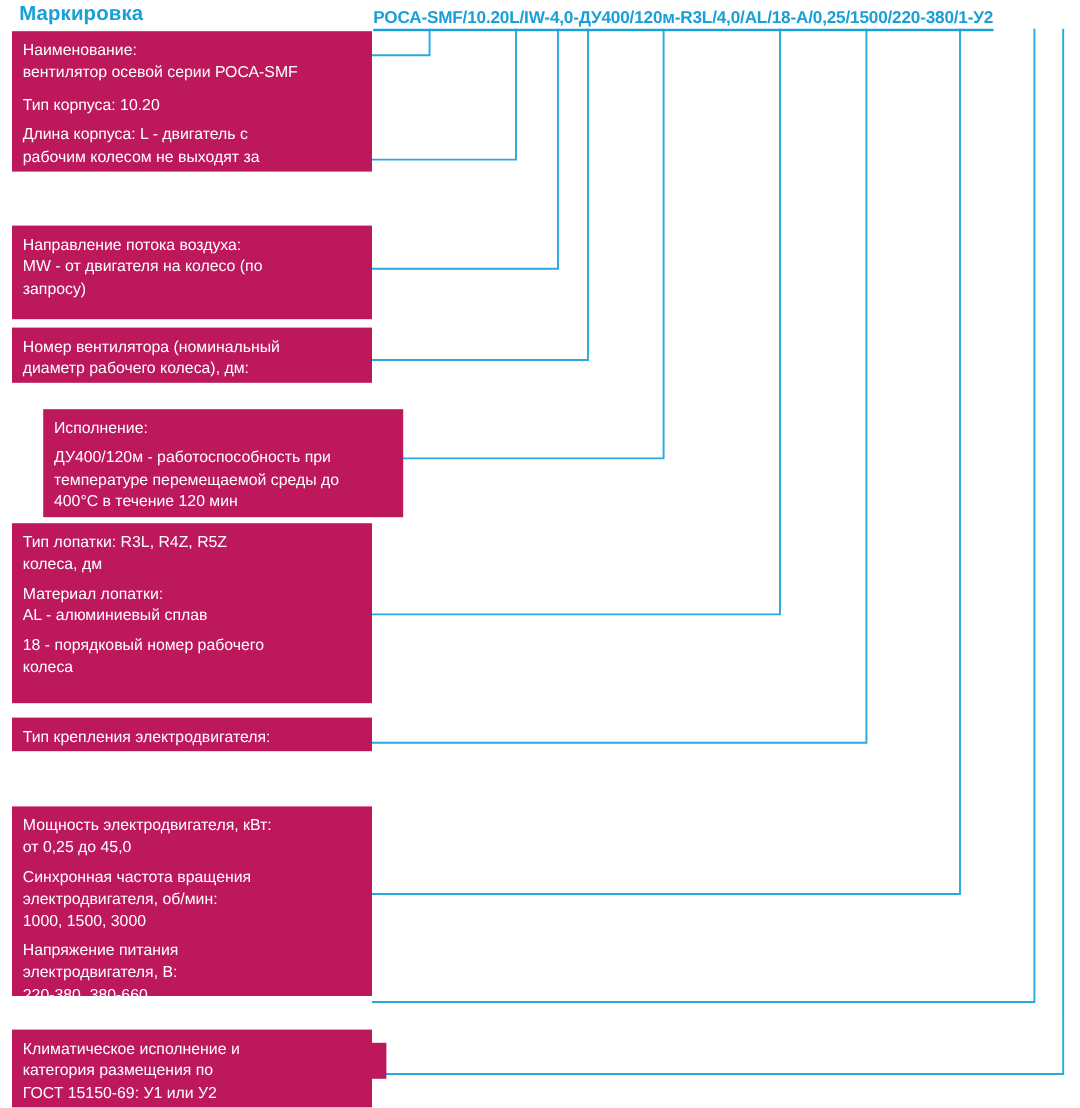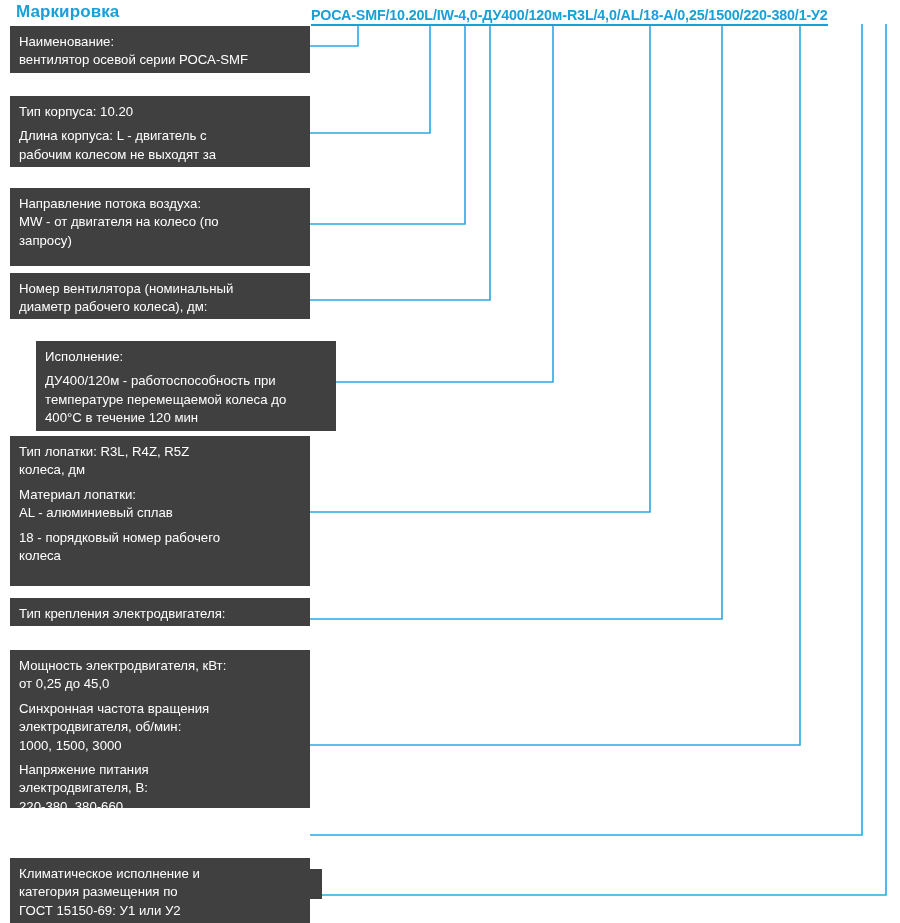--- a/index.html
+++ b/index.html
@@ -39,21 +39,21 @@
     padding-bottom:1px;
     line-height:15px;
     text-align:right;
   }
 
   
   .box{
     position:absolute;
     left:10px;
     width:300px;
-    background:#404040;
+    background:#be185d;
     color:#ffffff;
     box-sizing:border-box;
     padding:7px 9px 7px 9px;
     font-size:13.2px;
     line-height:18.4px;
   }
   .box p{margin:0;padding:0;}
   .box p + p{margin-top:0px;}
   .box .gap{margin-top:6px;}
 </style>
@@ -88,55 +88,55 @@
   </svg>
 
   <div class="page-title">Маркировка</div>
 
   <div class="code-line">РОСА-SMF/10.20L/IW-4,0-ДУ400/120м-R3L/4,0/AL/18-A/0,25/1500/220-380/1-У2</div>
 
   <div class="box" style="top:26px;height:47px;">
       <p>Наименование:</p>
       <p>вентилятор осевой серии РОСА-SMF</p>
     </div>
-  <div class="box" style="top:96px;height:71px;">
+  <div class="box" style="top:72px;height:71px;">
       <p>Тип корпуса: 10.20</p>
       <p class="gap">Длина корпуса: L - двигатель с</p>
       <p>рабочим колесом не выходят за</p>
       <p>габариты корпуса</p>
     </div>
   <div class="box" style="top:188px;height:78px;">
       <p>Направление потока воздуха:</p>
       <p>MW - от двигателя на колесо (по</p>
       <p>запросу)</p>
     </div>
   <div class="box" style="top:273px;height:46px;">
       <p>Номер вентилятора (номинальный</p>
       <p>диаметр рабочего колеса), дм:</p>
       <p>от 4,0 до 12,5</p>
     </div>
   <div class="box" style="top:341px;height:90px;margin-left:26px;">
       <p>Исполнение:</p>
       <p class="gap">ДУ400/120м - работоспособность при</p>
-      <p>температуре перемещаемой колеса до</p>
+      <p>температуре перемещаемой среды до</p>
       <p>400°С в течение 120 мин</p>
     </div>
   <div class="box" style="top:436px;height:150px;">
       <p>Тип лопатки: R3L, R4Z, R5Z</p>
       <p>колеса, дм</p>
       <p class="gap">Материал лопатки:</p>
       <p>AL - алюминиевый сплав</p>
       <p class="gap">18 - порядковый номер рабочего</p>
       <p>колеса</p>
     </div>
   <div class="box" style="top:598px;height:28px;">
       <p>Тип крепления электродвигателя:</p>
       <p>A - на лапах</p>
     </div>
-  <div class="box" style="top:650px;height:158px;">
+  <div class="box" style="top:672px;height:158px;">
       <p>Мощность электродвигателя, кВт:</p>
       <p>от 0,25 до 45,0</p>
       <p class="gap">Синхронная частота вращения</p>
       <p>электродвигателя, об/мин:</p>
       <p>1000, 1500, 3000</p>
       <p class="gap">Напряжение питания</p>
       <p>электродвигателя, В:</p>
       <p>220-380, 380-660</p>
     </div>
   <div class="box" style="top:869px;height:30px;margin-left:12px;">

